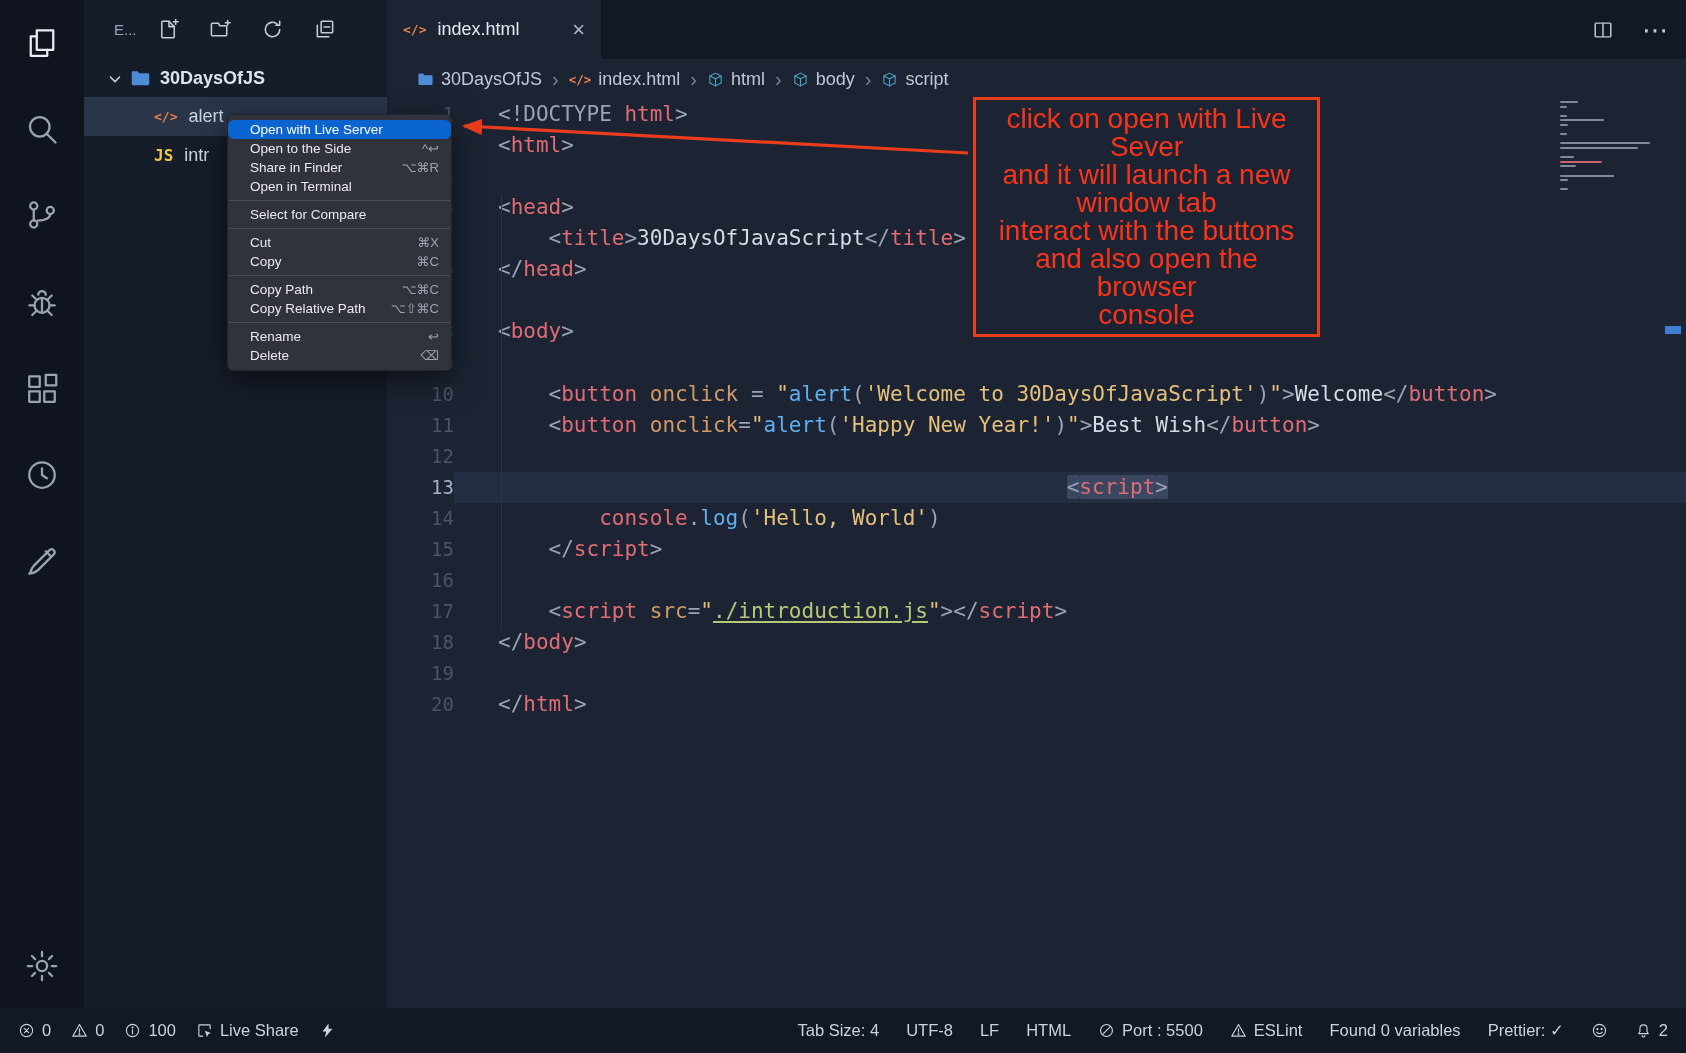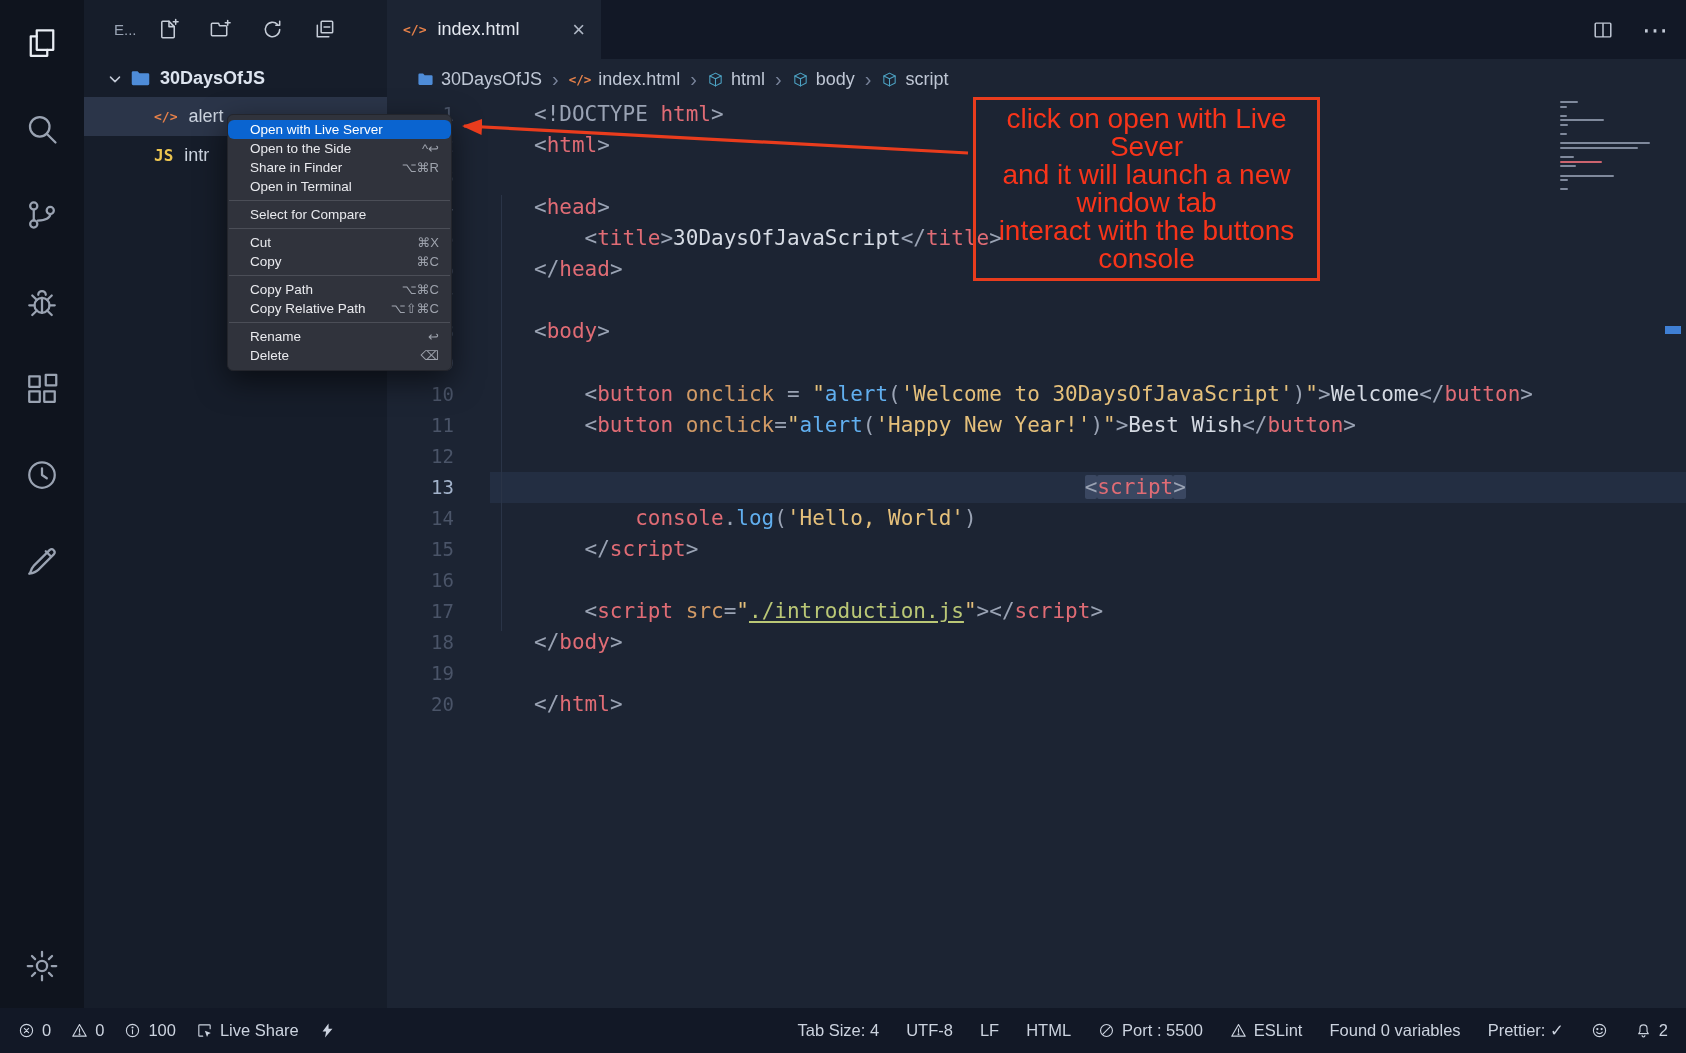--- a/index.html
+++ b/index.html
@@ -47,21 +47,21 @@
   .bc-item{display:flex;align-items:center;gap:7px;}
   .bc-sep{color:#78839a;font-size:20px;margin:0 4px;}
   .bc-ic{width:17px;height:17px;color:#4da3c4;}
   .bc-ic svg{width:100%;height:100%;fill:none;stroke:currentColor;stroke-width:1.5;stroke-linecap:round;stroke-linejoin:round;}
   .bc-folder svg{stroke:none;}
   .bc-code{color:#e8824a;font-family:"DejaVu Sans Mono",monospace;font-weight:bold;font-size:12.5px;}
 
   
   .code{position:absolute;left:387px;top:99px;right:0;bottom:45px;
         font-family:"DejaVu Sans Mono",monospace;font-size:21px;z-index:1;}
-  .line{display:flex;height:31.07px;line-height:31.07px;white-space:pre;gap:36px;}
+  .line{display:flex;height:31.07px;line-height:31.07px;white-space:pre;}
   .ln{flex:none;width:67px;text-align:right;color:#4a5468;font-size:19px;}
   .lc{flex:1;padding-left:44px;white-space:pre;}
   .line.active .lc{background:#232e42;text-align:center;}
   .line.active .ln{color:#a2b2ca;}
   .p{color:#9aa3b4}.t{color:#e06c75}.a{color:#d19a66}.s{color:#e5c07b}
   .f{color:#61afef}.w{color:#d5dae3}
   .l{color:#bac776;text-decoration:underline;text-underline-offset:3px;}
   .hl{background:#3a4761;border-radius:2px;}
   .guide{position:absolute;left:114px;top:96px;width:1px;height:436px;background:#2a3447;}
 
@@ -367,20 +367,21 @@
         <span>Delete</span>
         <span class="shortcut">⌫</span>
       </div>
     </div>
 
   <div class="annotation" id="note">
       <div>click on open with Live Sever</div>
       <div>and it will launch a new</div>
       <div>window tab</div>
       <div>interact with the buttons</div>
+      <div>and also open the browser</div>
       <div>console</div>
     </div>
   <svg class="arrow-overlay" width="1686" height="1053">
     <defs>
       <marker id="ah" markerWidth="22" markerHeight="17" refX="18" refY="8" orient="auto" markerUnits="userSpaceOnUse">
         <path d="M0 0 L20 8 L0 16 z" fill="#e93c1d"></path>
       </marker>
     </defs>
     <line x1="968" y1="153" x2="464" y2="126" stroke="#e93c1d" stroke-width="3.2" marker-end="url(#ah)"></line>
   </svg>

